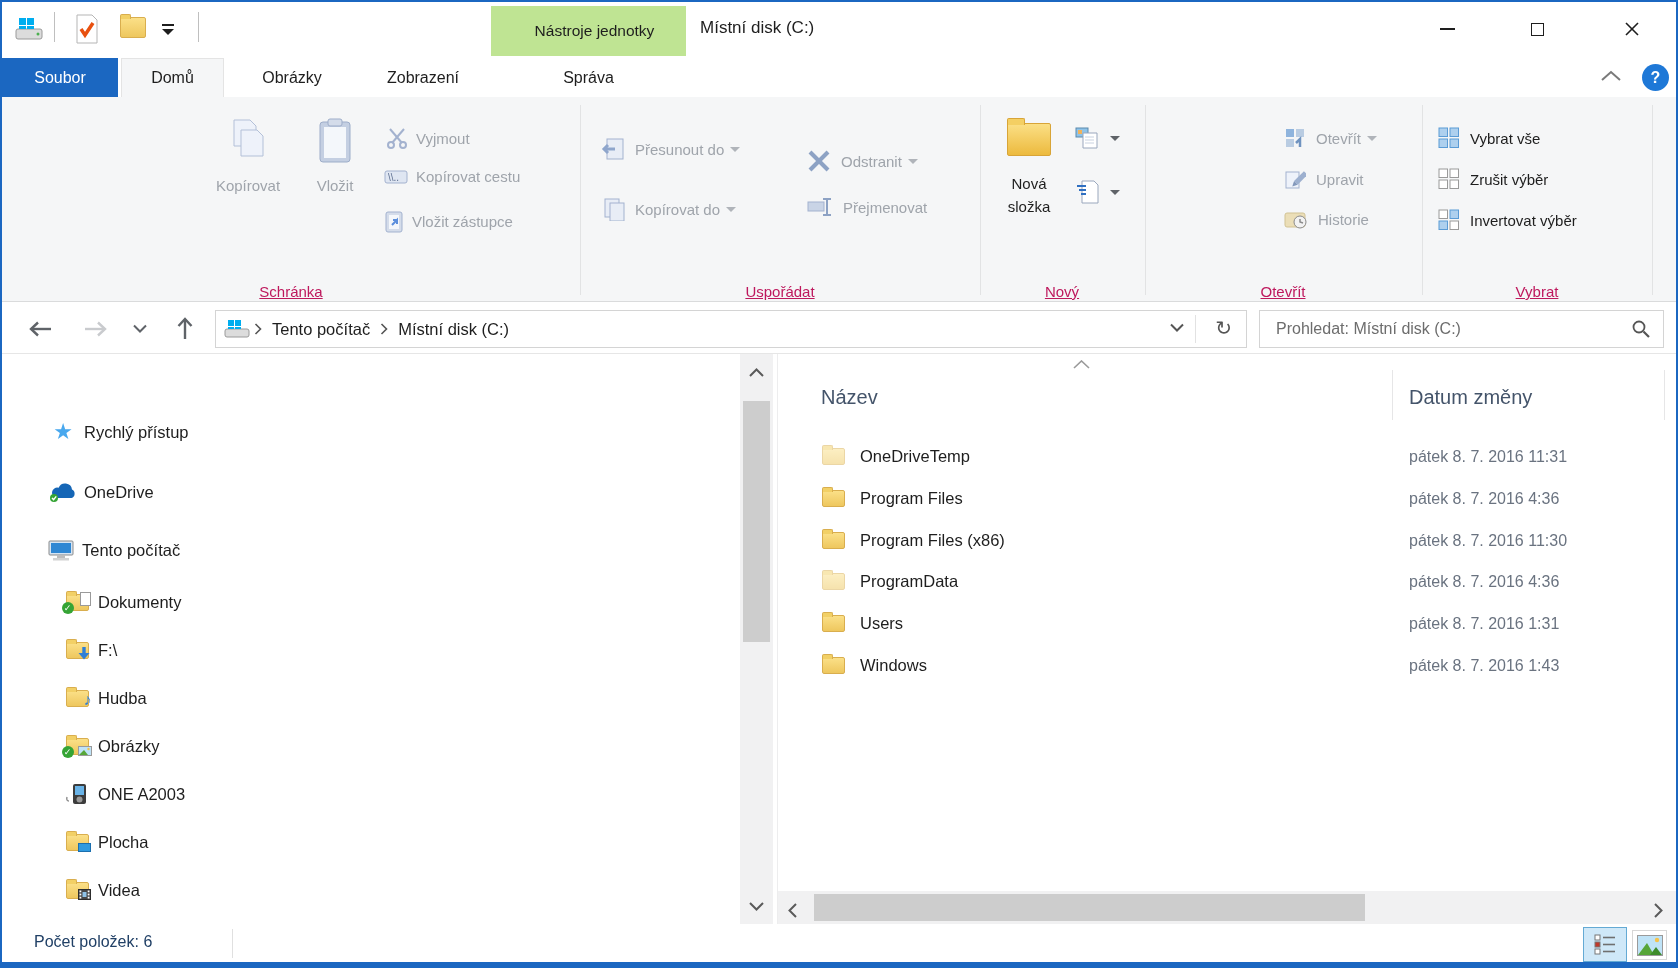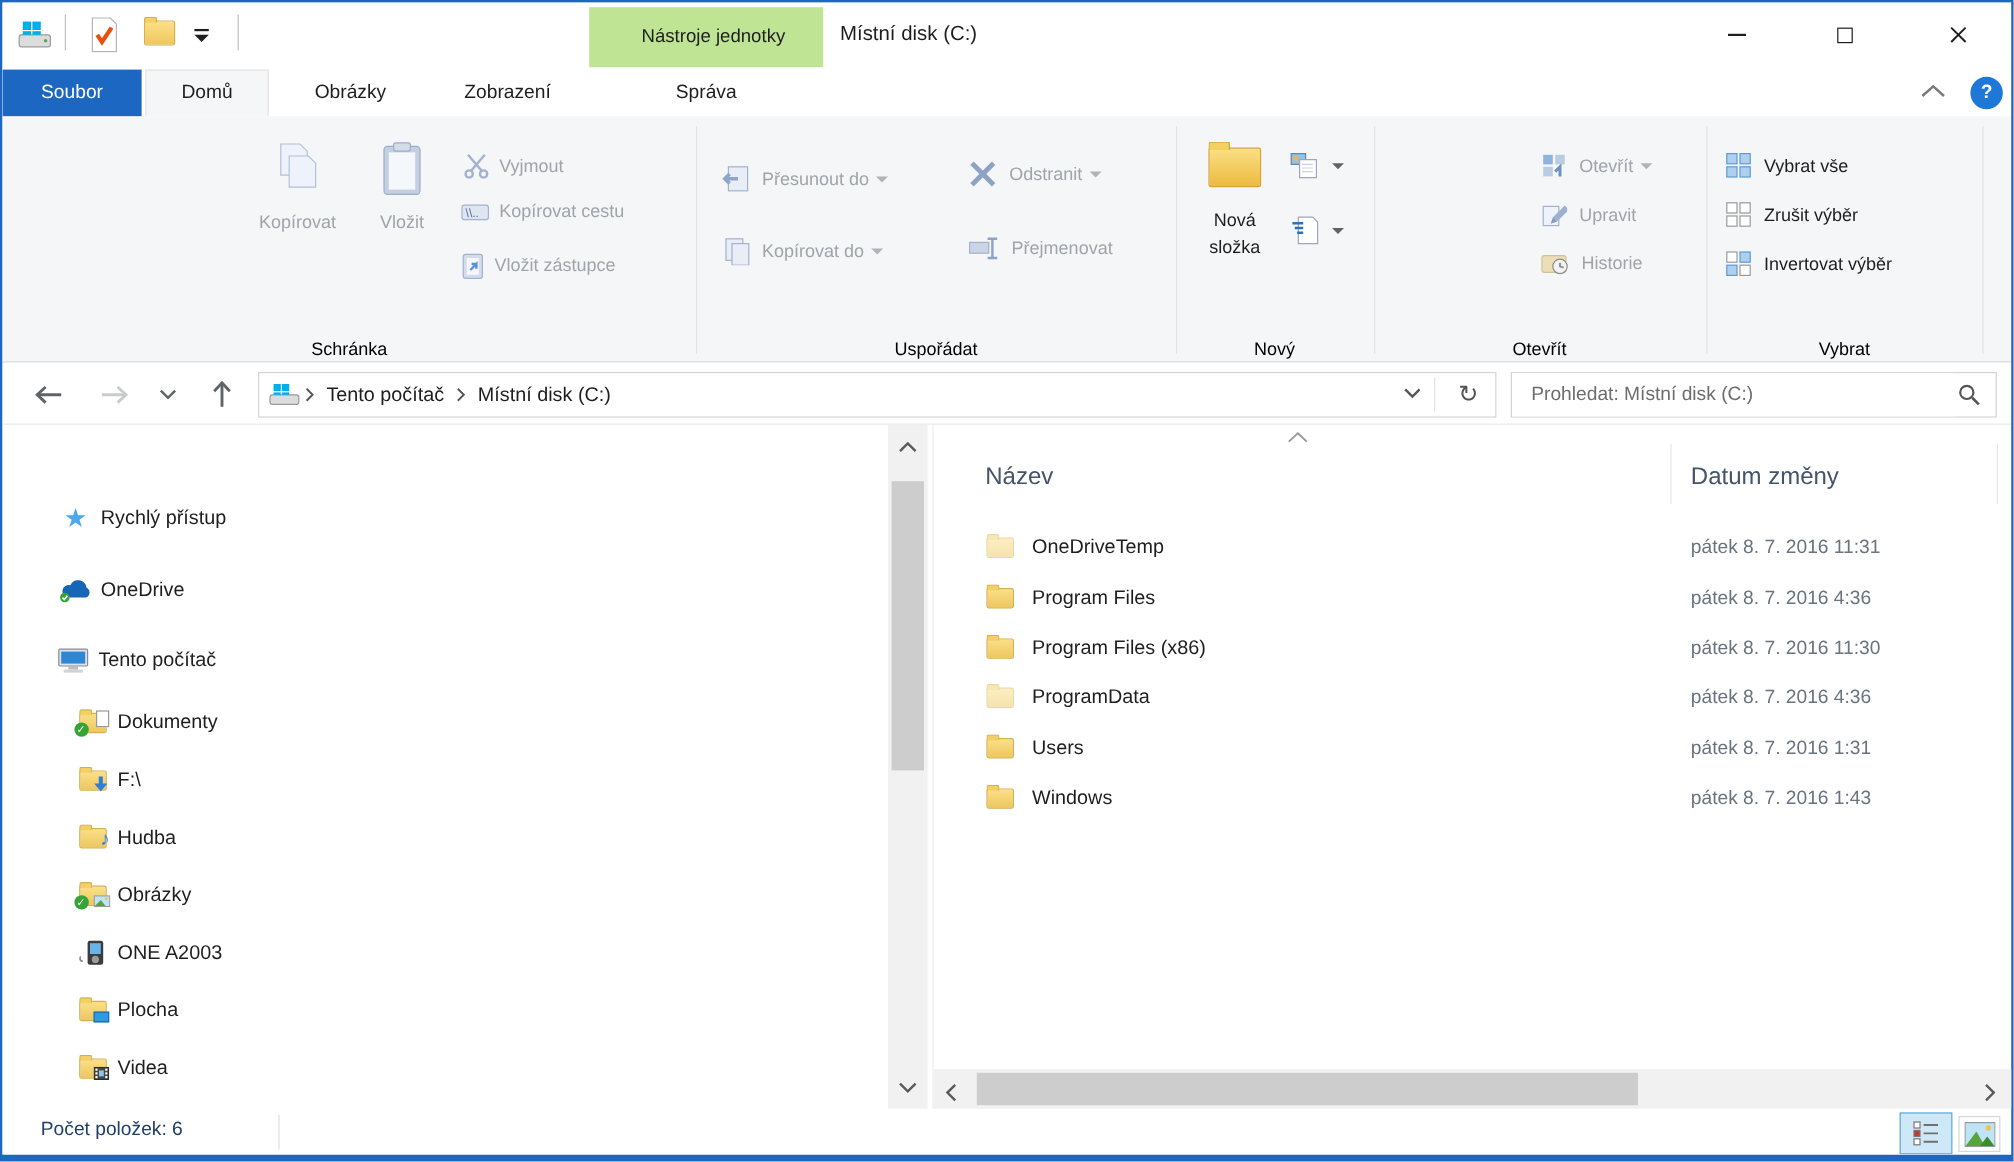--- a/index.html
+++ b/index.html
@@ -24,21 +24,21 @@
          font-size:16px; color:#1e1e1e; }
   .tab-file { left:0; width:116px; background:#1b67c1; color:#fff; }
   .tab-home { left:119px; width:103px; background:#f5f6f7; border:1px solid #e4e4e4; border-bottom:none; }
   .tab-share { left:235px; width:110px; }
   .tab-view  { left:355px; width:132px; }
   .tab-manage{ left:489px; width:195px; }
 
   
   .ribbon { position:absolute; left:0; top:95px; width:100%; height:205px; background:#f5f6f7; border-bottom:1px solid #dadbdc; }
   .rdiv { position:absolute; top:8px; width:1px; height:190px; background:#e2e3e4; }
-  .grouplabel { position:absolute; top:186px; font-size:15px; color:#000000; text-align:left; white-space:nowrap; transform:translateX(-50%); }
+  .grouplabel { position:absolute; top:186px; font-size:15px; color:#be185d; text-align:left; white-space:nowrap; transform:translateX(-50%);text-decoration:underline; }
   .bigbtn { position:absolute; display:flex; flex-direction:column; align-items:center; font-size:15px; color:#1e1e1e; text-align:center; }
   .smallbtn { position:absolute; display:flex; align-items:center; font-size:15px; color:#1e1e1e; white-space:nowrap; }
   .dis { color:#9fa4ab; }
   .caret-down { display:inline-block; width:0; height:0; border-left:5px solid transparent; border-right:5px solid transparent; border-top:5px solid #5f6368; margin-left:6px; }
   .caret-dis { border-top-color:#b0b4ba; }
   .lbl2 { line-height:23px; }
 
   
   .folder { position:relative; width:23px; height:17px; background:linear-gradient(180deg,#fbe088,#eec75e);
             border:1px solid #d9ae4e; border-radius:2px; }
@@ -236,21 +236,21 @@
     <div class="smallbtn dis" style="left:599px;top:100px;">
       <span style="margin-right:10px;">
         <svg width="24" height="24">
             <rect x="4" y="2" width="14" height="18" fill="#e8edf6" stroke="#a3b2cf"></rect>
             <rect x="9" y="6" width="14" height="18" fill="#e8edf6" stroke="#a3b2cf"></rect>
           </svg>
       </span>
       <span>Kopírovat do</span>
       <span class="caret-down caret-dis"></span>
     </div>
-    <div class="smallbtn dis" style="left:805px;top:36px;align-items:center;">
+    <div class="smallbtn dis" style="left:805px;top:52px;align-items:center;">
       <span style="margin-right:10px;">
         <svg width="24" height="24">
             <line x1="3" y1="3" x2="21" y2="21" stroke="#8da2c4" stroke-width="4"></line>
             <line x1="21" y1="3" x2="3" y2="21" stroke="#8da2c4" stroke-width="4"></line>
           </svg>
       </span>
       <span>Odstranit</span>
       <span class="caret-down caret-dis"></span>
     </div>
     <div class="smallbtn dis" style="left:805px;top:100px;">

